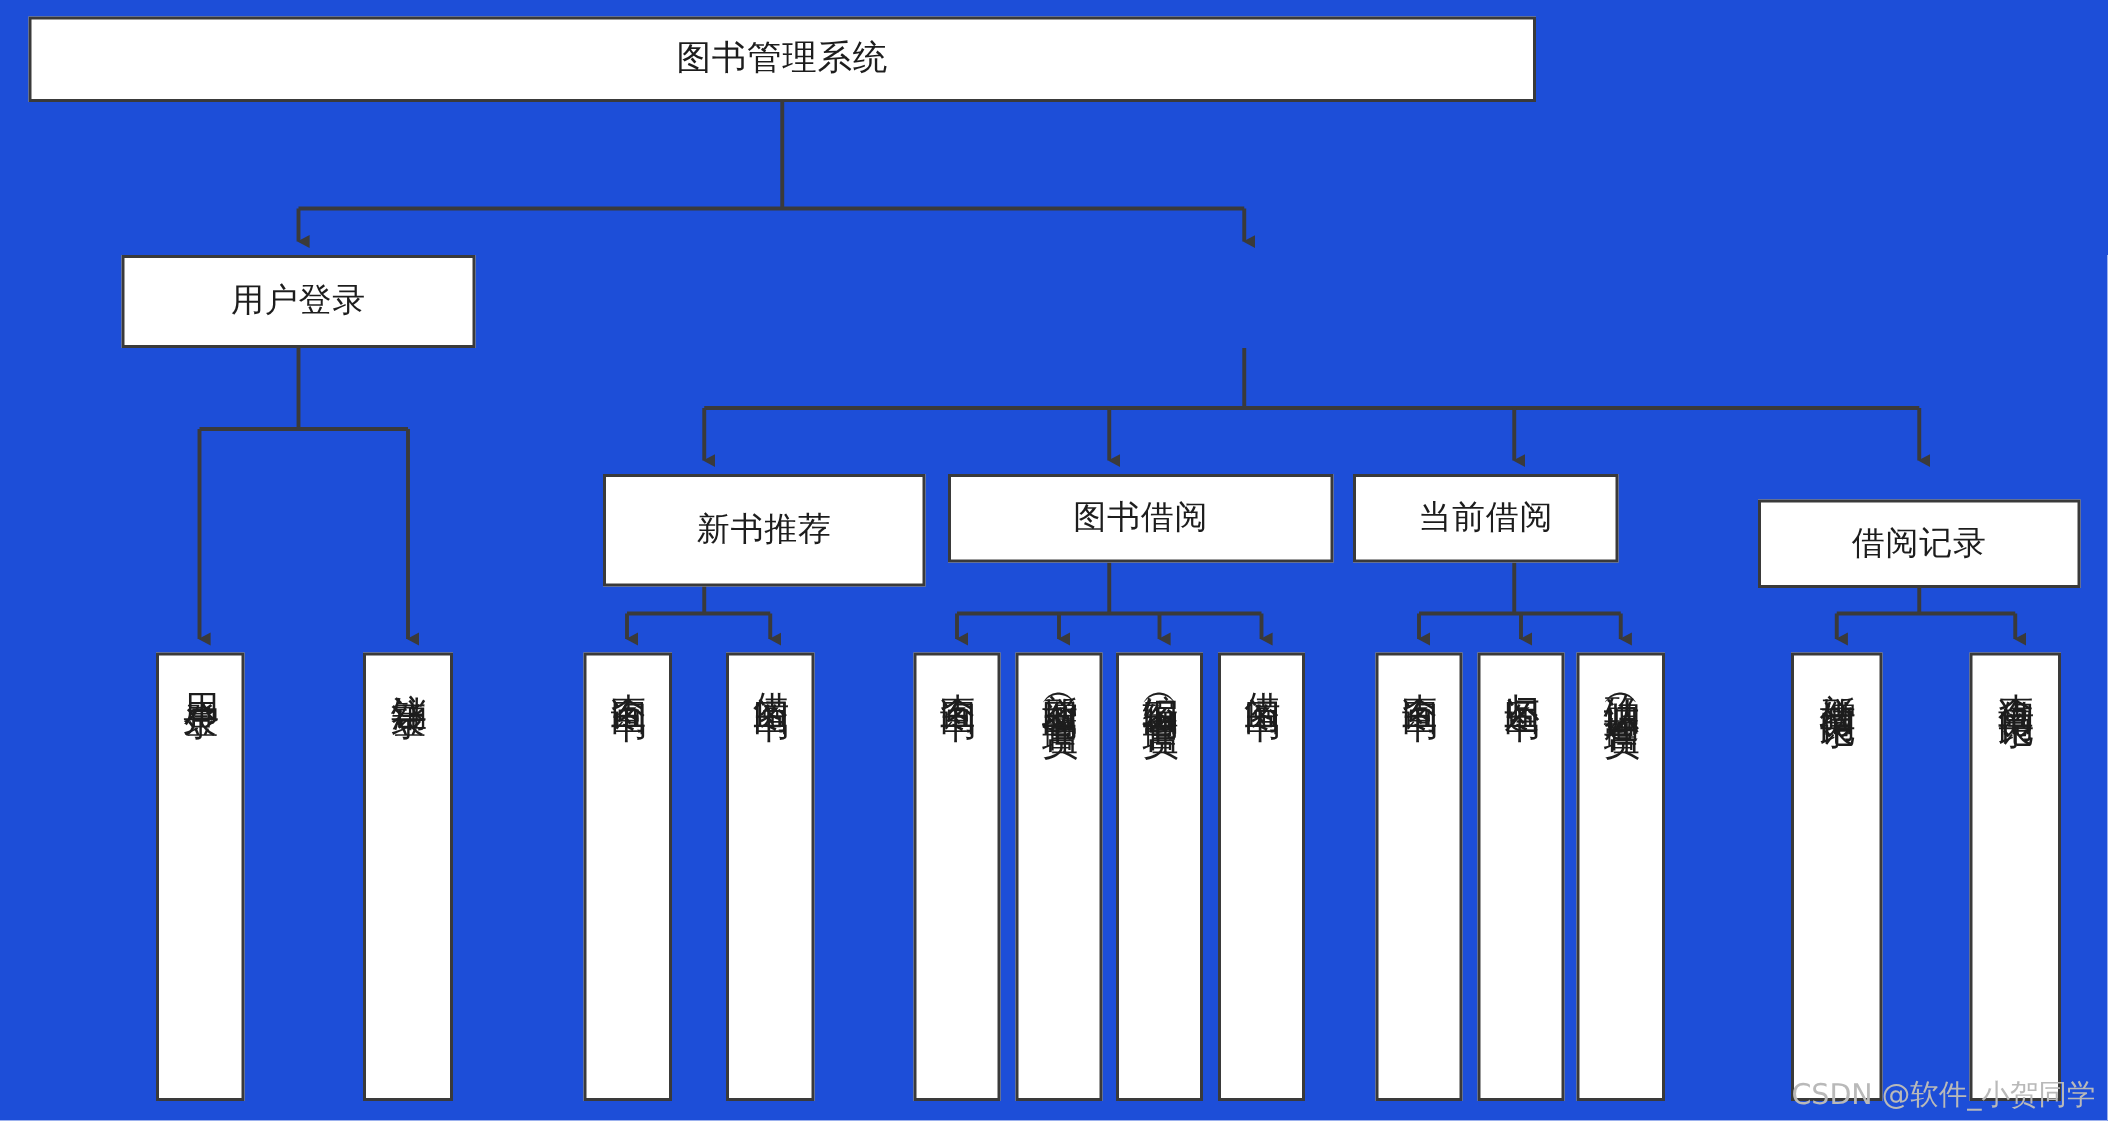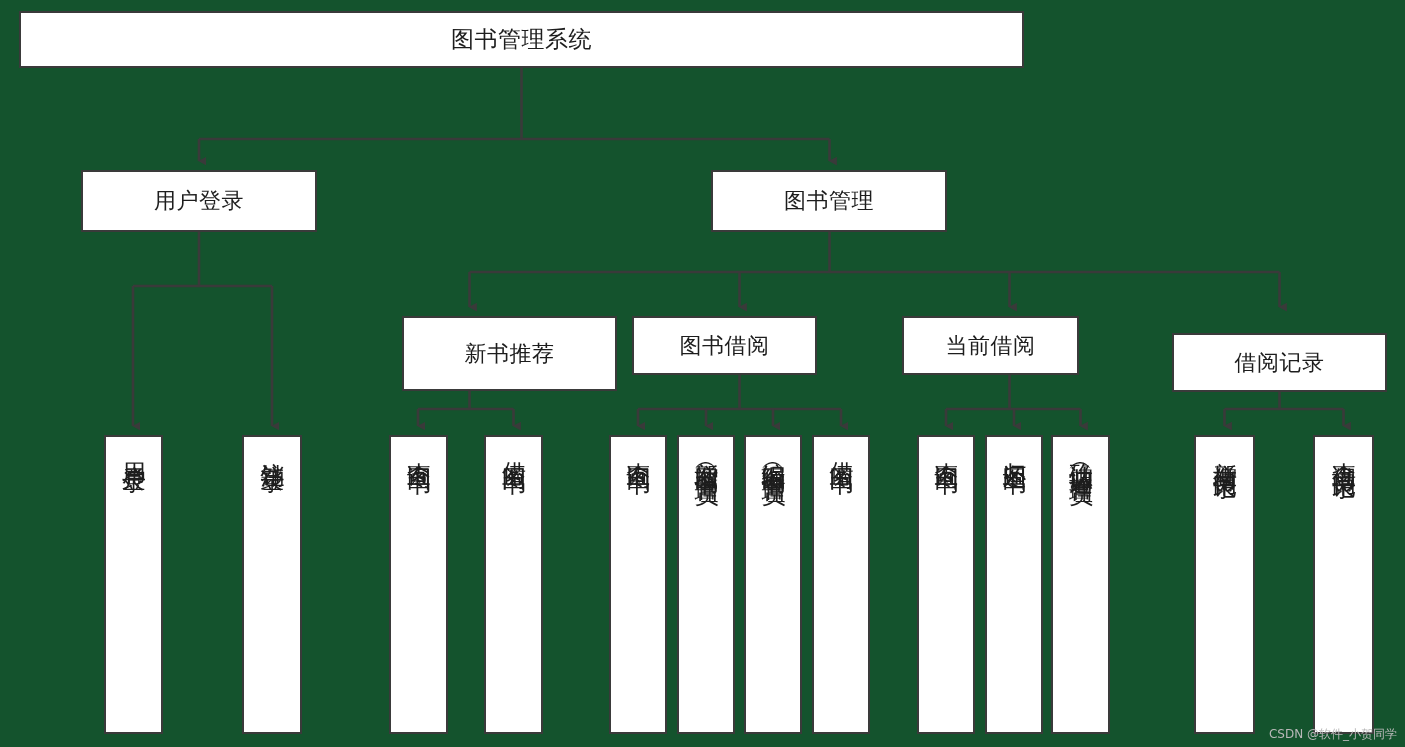--- a/index.html
+++ b/index.html
@@ -8,21 +8,21 @@
     padding: 0;
     background: #ffffff;
   }
   body {
     font-family: "DejaVu Sans", "Liberation Sans", sans-serif;
   }
   #canvas {
     position: relative;
     width: 1405px;
     height: 747px;
-    background: #14532d;
+    background: #1d4ed8;
     overflow: hidden;
   }
   #wires {
     position: absolute;
     left: 0;
     top: 0;
     width: 1405px;
     height: 747px;
     pointer-events: none;
   }
@@ -62,21 +62,21 @@
     font-size: 24px;
     line-height: 1.05;
     letter-spacing: 3px;
     text-align: center;
     max-height: 100%;
   }
   .watermark {
     position: absolute;
     right: 8px;
     bottom: 4px;
-    font-size: 12px;
+    font-size: 19px;
     color: #b9b9b9;
     white-space: nowrap;
     z-index: 3;
     font-family: "DejaVu Sans", "Liberation Sans", sans-serif;
   }
 </style>
 </head>
 <body>
 
 <div id="canvas">
@@ -133,28 +133,25 @@
     </g>
   </svg>
 
   <div class="node h root" style="left: 19px; top: 11px; width: 1005px; height: 57px;">
     <span class="label">图书管理系统</span>
   </div>
 
   <div class="node h" style="left: 81px; top: 170px; width: 236px; height: 62px;">
     <span class="label">用户登录</span>
   </div>
-  <div class="node h" style="left: 711px; top: 170px; width: 236px; height: 62px;">
-    <span class="label">图书管理</span>
-  </div>
 
   <div class="node h" style="left: 362px; top: 316px; width: 215px; height: 75px; margin-left: 40px;">
     <span class="label">新书推荐</span>
   </div>
-  <div class="node h" style="left: 632px; top: 316px; width: 185px; height: 59px;">
+  <div class="node h" style="left: 632px; top: 316px; width: 257px; height: 59px;">
     <span class="label">图书借阅</span>
   </div>
   <div class="node h" style="left: 902px; top: 316px; width: 177px; height: 59px;">
     <span class="label">当前借阅</span>
   </div>
   <div class="node h" style="left: 1172px; top: 333px; width: 215px; height: 59px;">
     <span class="label">借阅记录</span>
   </div>
 
   <div class="node v" style="left: 104px; top: 435px; width: 59px; height: 299px;">

